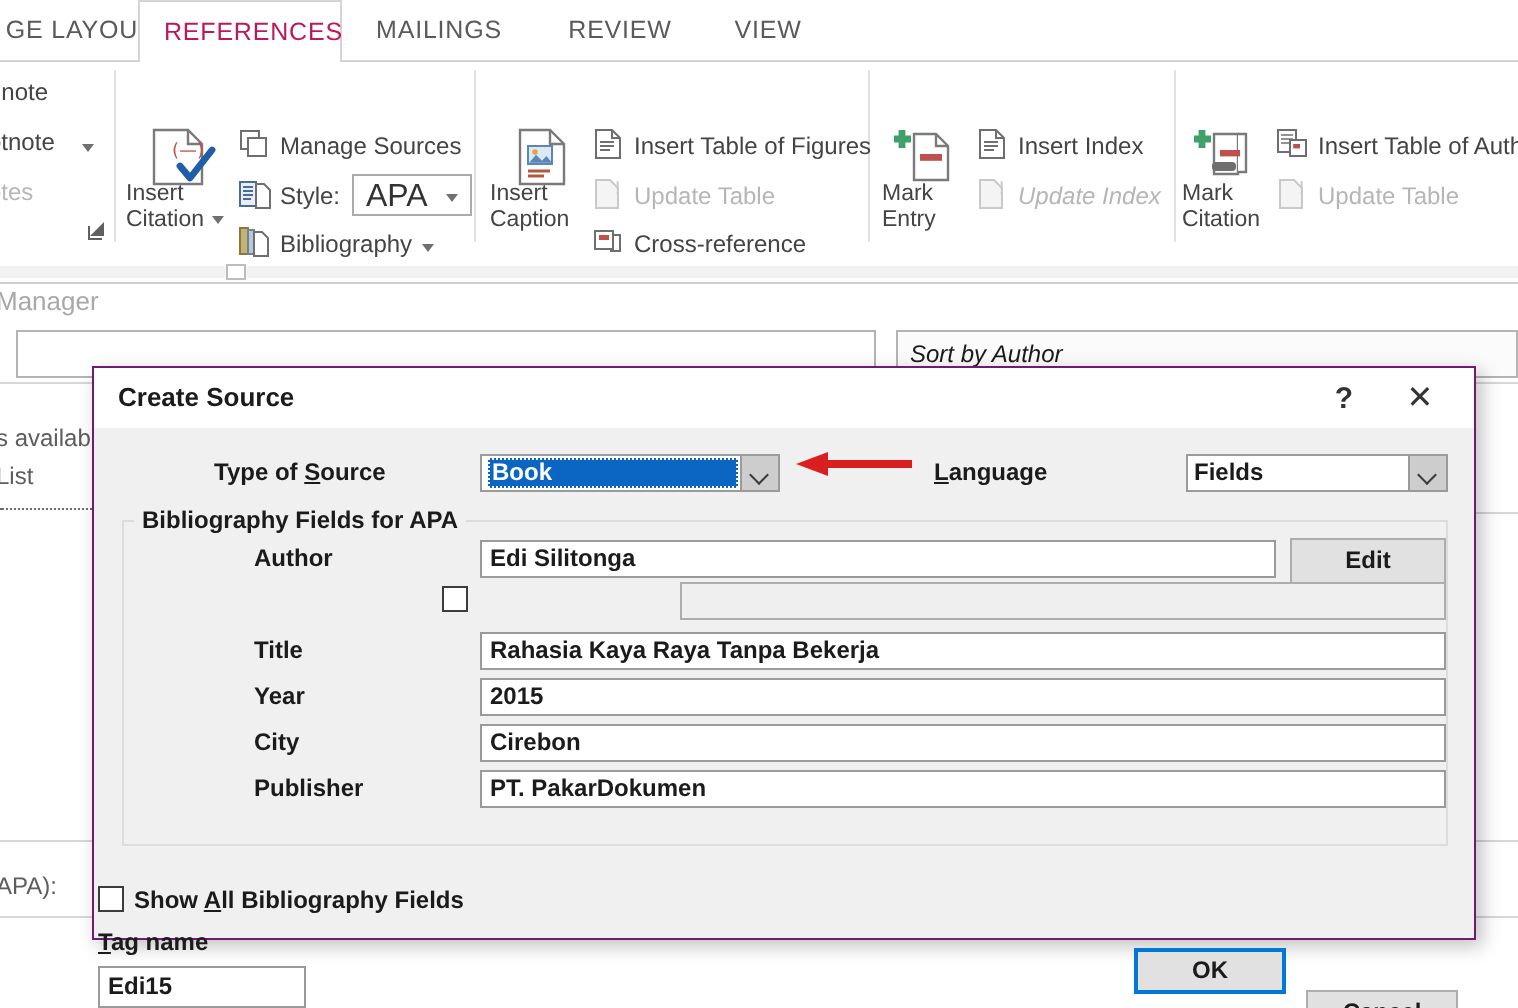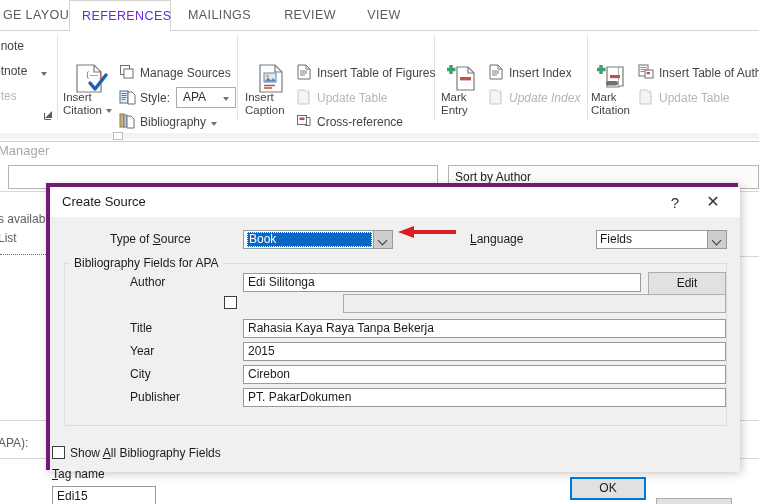--- a/index.html
+++ b/index.html
@@ -10,60 +10,60 @@
     font-size:12px;color:#444444;
     -webkit-font-smoothing:antialiased;
   }
 
   
   #ribbon{position:absolute;left:0;top:0;width:759px;height:130px;background:#ffffff;}
   .tabstrip{position:absolute;left:0;top:0;width:759px;height:30px;background:#ffffff;}
   .tab{position:absolute;top:0;height:30px;line-height:30px;
        font-size:12.5px;letter-spacing:.4px;color:#5a5a5a;text-align:center;
        padding:0 12px;box-sizing:border-box;white-space:nowrap;}
-  .tab.active{color:#6d28d9;background:#ffffff;border:1px solid #d4d4d4;border-bottom:1px solid #ffffff;
+  .tab.active{color:#be185d;background:#ffffff;border:1px solid #d4d4d4;border-bottom:1px solid #ffffff;
        height:31px;line-height:30px;box-sizing:border-box;}
   .tabline{position:absolute;left:0;top:30px;width:759px;height:1px;background:#d4d4d4;}
   .tabline-gapper{position:absolute;top:30px;height:1px;background:#ffffff;}
 
   .ribbonbody{position:absolute;left:0;top:31px;width:759px;height:98px;background:#ffffff;}
   .grp-sep{position:absolute;top:4px;width:1px;height:86px;background:#e1e1e1;}
   .grp-title{position:absolute;top:105px;height:14px;line-height:14px;font-size:11.5px;color:#666;text-align:center;}
 
   .bigbtn{position:absolute;font-size:11.5px;color:#444;line-height:13px;}
   .smallitem{position:absolute;font-size:12px;color:#444;line-height:16px;white-space:nowrap;}
   .smallitem.dis{color:#b6b6b6;}
 
   .dlglauncher{position:absolute;width:10px;height:10px;}
 
   .stylebox{position:absolute;border:1px solid #ababab;background:#fff;box-sizing:border-box;}
-  .stylebox .val{position:absolute;left:6px;top:2px;font-size:12px;color:#333;}
+  .stylebox .val{position:absolute;left:6px;top:2px;font-size:16px;color:#333;}
   .stylebox .arw{position:absolute;right:6px;top:9px;width:0;height:0;
       border-left:3.5px solid transparent;border-right:3.5px solid transparent;border-top:4px solid #707070;}
 
   .caret{display:inline-block;width:0;height:0;vertical-align:middle;
       border-left:3.5px solid transparent;border-right:3.5px solid transparent;border-top:4px solid #707070;}
 
   
   #bgwin{position:absolute;left:0;top:131px;width:759px;height:373px;background:#ffffff;}
   .bg-scroll{position:absolute;left:0;top:0;width:759px;height:10px;background:#ffffff;border-bottom:1px solid #cfcfcf;}
   .bg-scroll-track{position:absolute;left:0;top:2px;height:6px;background:#f3f3f3;}
   .bg-thumb{position:absolute;top:1px;width:10px;height:8px;border:1px solid #bdbdbd;background:#ffffff;box-sizing:border-box;}
   .bg-title{position:absolute;font-size:13px;color:#a8a8a8;white-space:nowrap;}
   .bg-panel{position:absolute;background:#f0f0f0;}
   .bg-field{position:absolute;border:1px solid #b4b4b4;background:#ffffff;box-sizing:border-box;}
   .bg-text{position:absolute;font-size:12px;color:#5d5d5d;white-space:nowrap;}
-  .bg-text.dark{color:#1b1b1b;}
+  .bg-text.dark{color:#1b1b1b;font-style:italic;}
   .bg-dotted{position:absolute;border-top:1px dotted #6d6d6d;}
   .bg-line{position:absolute;background:#d7d7d7;}
 
   
   #dialog{position:absolute;left:46px;top:183px;width:692px;height:287px;
-     background:#f97316;border:4px solid #701a75;box-sizing:border-box;
-     box-shadow:3px 3px 9px rgba(0,0,0,.25);}
+     background:#f97316;border:1px solid #701a75;box-sizing:border-box;
+     box-shadow:3px 3px 9px rgba(0,0,0,.25);font-weight:bold;}
   .dlg-titlebar{position:absolute;left:0;top:0;width:690px;height:30px;background:#ffffff;}
   .dlg-title{position:absolute;left:12px;top:7px;font-size:13px;color:#1b1b1b;}
   .dlg-help{position:absolute;right:52px;top:5px;width:26px;height:22px;text-align:center;line-height:22px;
      font-size:15px;color:#333;cursor:pointer;}
   .dlg-close{position:absolute;right:10px;top:5px;width:34px;height:22px;text-align:center;line-height:20px;
      font-size:16px;color:#333;cursor:pointer;font-family:"DejaVu Sans",sans-serif;}
 
   .dlg-body{position:absolute;left:0;top:30px;width:690px;height:255px;background:#f0f0f0;}
 
   .lbl{position:absolute;font-size:12px;color:#1b1b1b;text-align:left;white-space:nowrap;}

